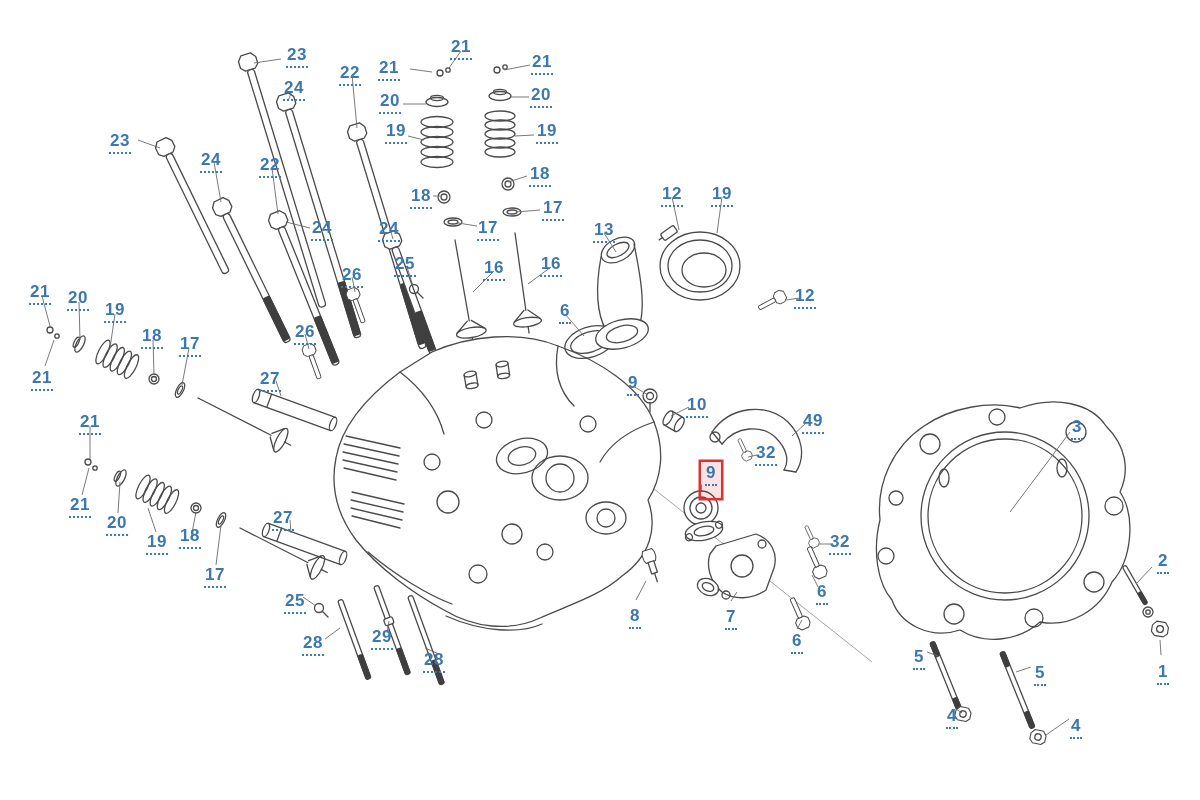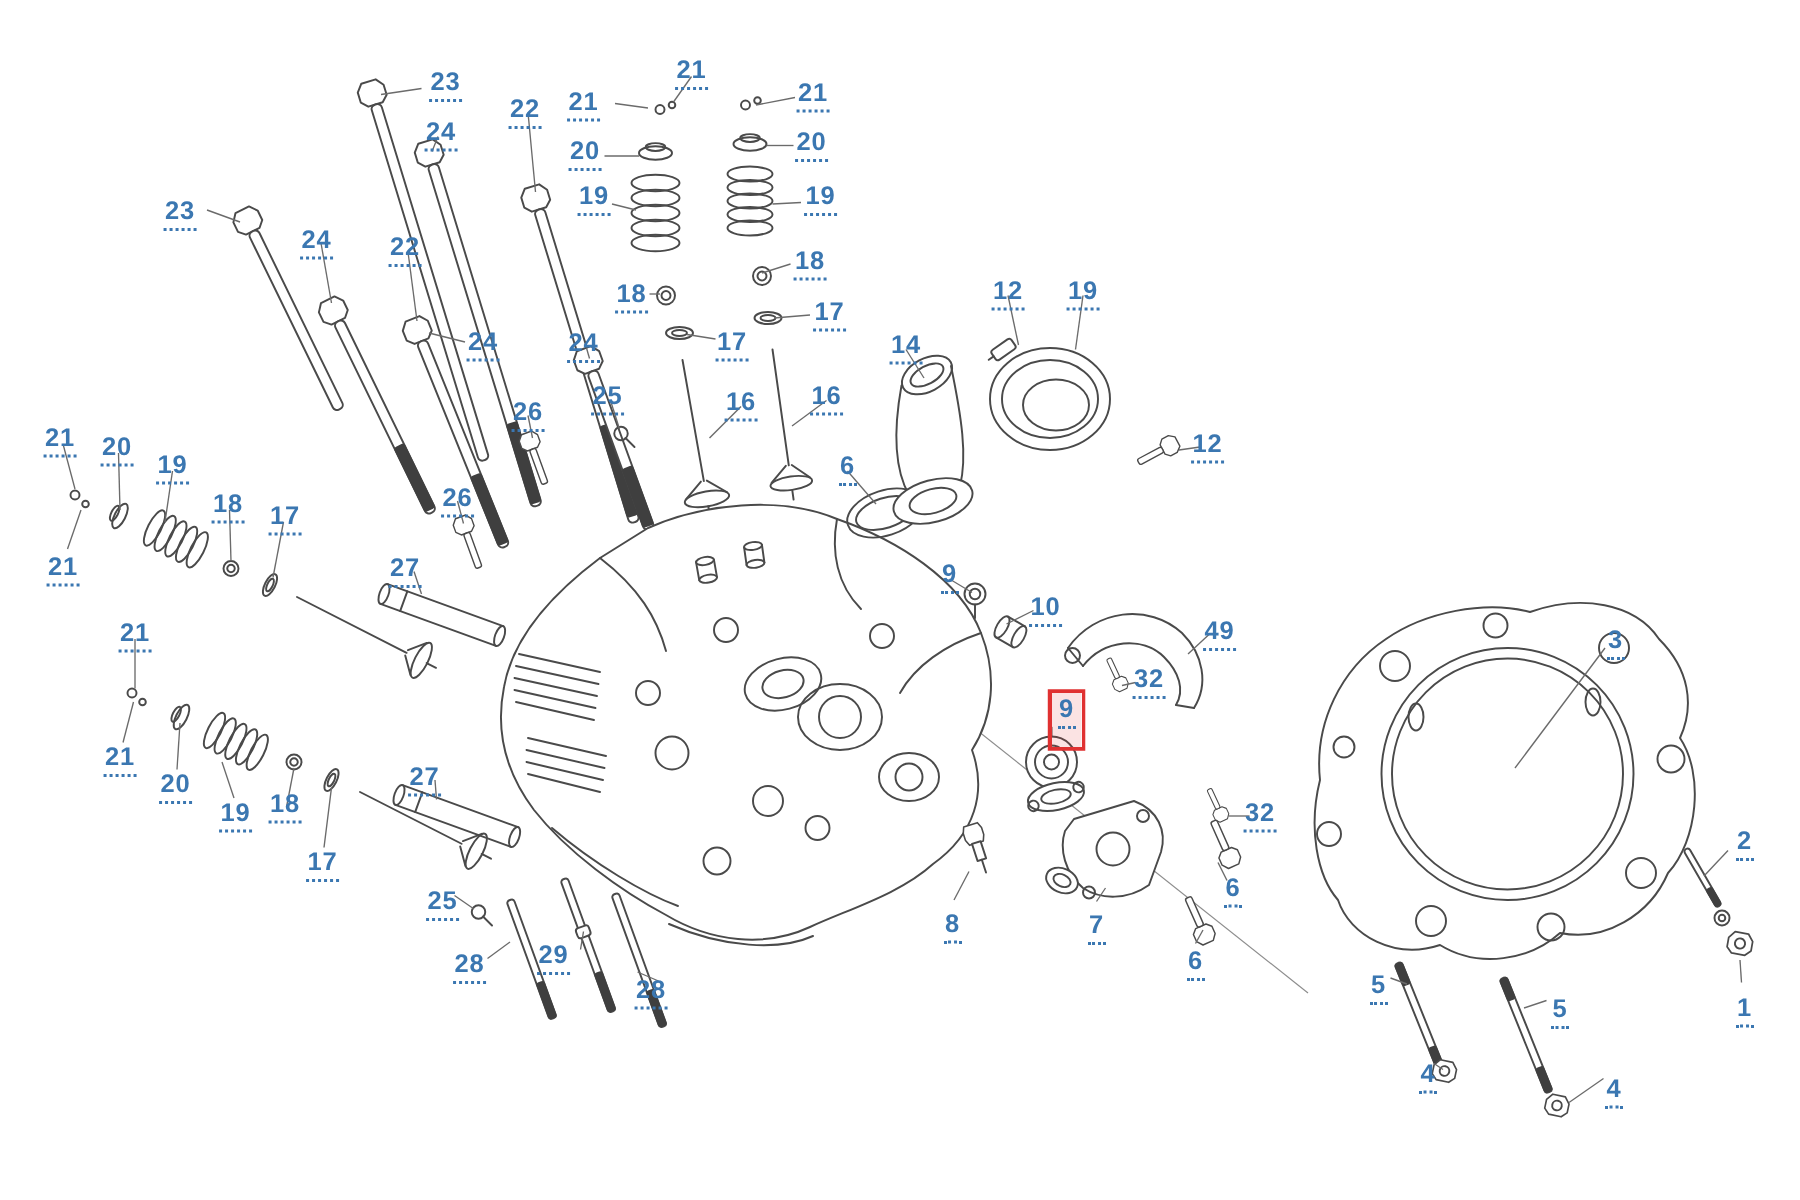--- a/index.html
+++ b/index.html
@@ -520,21 +520,21 @@
       <div class="lbl" style="left: 547px; top: 122px;"><span class="num">19</span></div>
       <div class="lbl" style="left: 120px; top: 132px;"><span class="num">23</span></div>
       <div class="lbl" style="left: 211px; top: 151px;"><span class="num">24</span></div>
       <div class="lbl" style="left: 270px; top: 156px;"><span class="num">22</span></div>
       <div class="lbl" style="left: 540px; top: 165px;"><span class="num">18</span></div>
       <div class="lbl" style="left: 421px; top: 187px;"><span class="num">18</span></div>
       <div class="lbl" style="left: 553px; top: 199px;"><span class="num">17</span></div>
       <div class="lbl" style="left: 322px; top: 219px;"><span class="num">24</span></div>
       <div class="lbl" style="left: 389px; top: 220px;"><span class="num">24</span></div>
       <div class="lbl" style="left: 488px; top: 219px;"><span class="num">17</span></div>
-      <div class="lbl" style="left: 604px; top: 221px;"><span class="num">14</span></div>
+      <div class="lbl" style="left: 604px; top: 221px;"><span class="num">13</span></div>
       <div class="lbl" style="left: 672px; top: 185px;"><span class="num">12</span></div>
       <div class="lbl" style="left: 722px; top: 185px;"><span class="num">19</span></div>
       <div class="lbl" style="left: 805px; top: 287px;"><span class="num">12</span></div>
       <div class="lbl" style="left: 352px; top: 266px;"><span class="num">26</span></div>
       <div class="lbl" style="left: 405px; top: 255px;"><span class="num">25</span></div>
       <div class="lbl" style="left: 494px; top: 259px;"><span class="num">16</span></div>
       <div class="lbl" style="left: 551px; top: 255px;"><span class="num">16</span></div>
       <div class="lbl" style="left: 565px; top: 302px;"><span class="num">6</span></div>
       <div class="lbl" style="left: 40px; top: 283px;"><span class="num">21</span></div>
       <div class="lbl" style="left: 78px; top: 289px;"><span class="num">20</span></div>
@@ -558,21 +558,21 @@
       <div class="lbl" style="left: 283px; top: 509px;"><span class="num">27</span></div>
       <div class="lbl" style="left: 215px; top: 566px;"><span class="num">17</span></div>
       <div class="lbl" style="left: 840px; top: 533px;"><span class="num">32</span></div>
       <div class="lbl" style="left: 1163px; top: 552px;"><span class="num">2</span></div>
       <div class="lbl" style="left: 295px; top: 592px;"><span class="num">25</span></div>
       <div class="lbl" style="left: 635px; top: 607px;"><span class="num">8</span></div>
       <div class="lbl" style="left: 731px; top: 608px;"><span class="num">7</span></div>
       <div class="lbl" style="left: 822px; top: 583px;"><span class="num">6</span></div>
       <div class="lbl" style="left: 797px; top: 632px;"><span class="num">6</span></div>
       <div class="lbl" style="left: 313px; top: 634px;"><span class="num">28</span></div>
-      <div class="lbl" style="left: 369px; top: 628px;"><span class="num">29</span></div>
+      <div class="lbl" style="left: 382px; top: 628px;"><span class="num">29</span></div>
       <div class="lbl" style="left: 434px; top: 651px;"><span class="num">28</span></div>
       <div class="lbl" style="left: 919px; top: 648px;"><span class="num">5</span></div>
       <div class="lbl" style="left: 1040px; top: 664px;"><span class="num">5</span></div>
       <div class="lbl" style="left: 1163px; top: 663px;"><span class="num">1</span></div>
       <div class="lbl" style="left: 952px; top: 707px;"><span class="num">4</span></div>
       <div class="lbl" style="left: 1076px; top: 717px;"><span class="num">4</span></div>
     </div>
 </div>
 
 </body></html>

